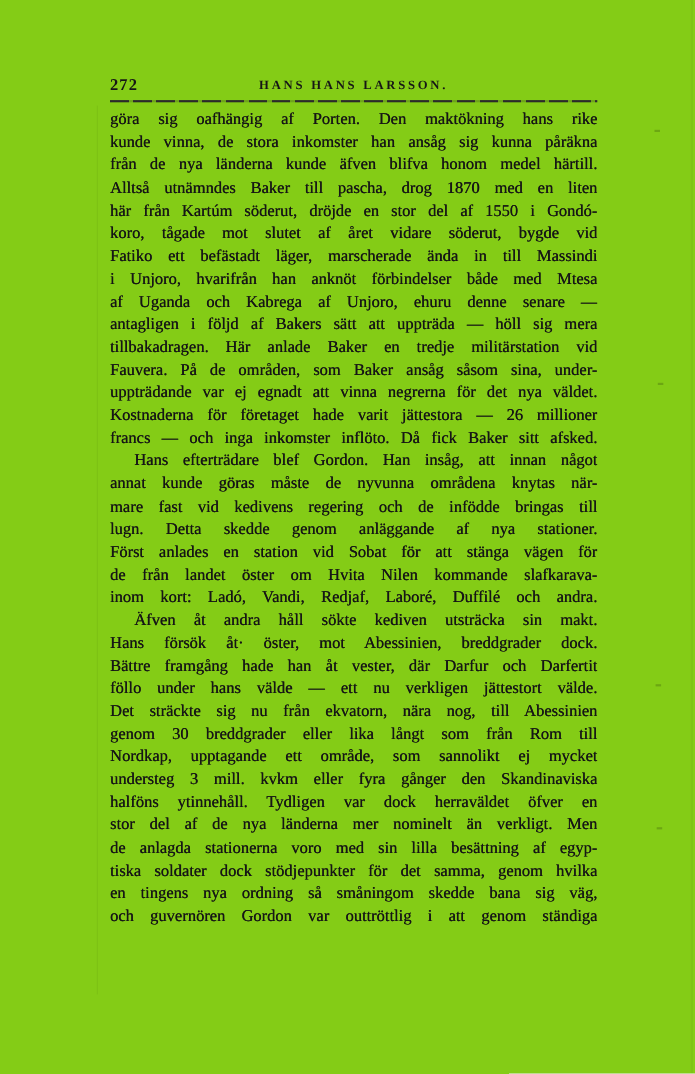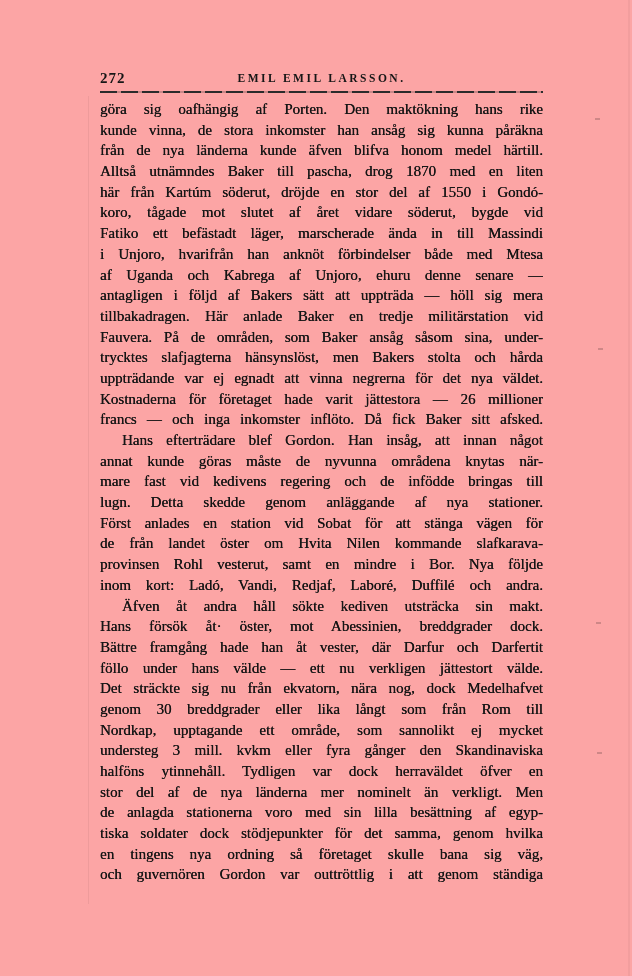--- a/index.html
+++ b/index.html
@@ -4,21 +4,21 @@
 <style>
   html, body {
     margin: 0;
     padding: 0;
     background: #e8e8e8;
   }
   .sheet {
     position: relative;
     width: 632px;
     height: 976px;
-    background: #fca5a5;
+    background: #84cc16;
     overflow: hidden;
     font-family: "Liberation Serif", "DejaVu Serif", serif;
     color: #161616;
   }
   .content {
     position: absolute;
     left: 100px;
     top: 70px;
     width: 443px;
   }
@@ -80,66 +80,64 @@
   .artifact-dash.d3 { left: 596px; top: 622px; }
   .artifact-dash.d4 { left: 597px; top: 752px; }
 </style>
 </head>
 <body>
 
 <div class="sheet">
   <div class="content">
     <div class="page-header">
       <span class="page-number">272</span>
-      <span class="running-head">EMIL EMIL LARSSON.</span>
+      <span class="running-head">HANS HANS LARSSON.</span>
     </div>
     <div class="header-rule"></div>
     <div class="body-text">
         <div class="para">
           <div class="line">göra sig oafhängig af Porten.  Den maktökning hans rike</div>
           <div class="line">kunde vinna, de stora inkomster han ansåg sig kunna påräkna</div>
           <div class="line">från de nya länderna kunde äfven blifva honom medel härtill.</div>
           <div class="line">Alltså utnämndes Baker till pascha, drog 1870 med en liten</div>
           <div class="line">här från Kartúm söderut, dröjde en stor del af 1550 i Gondó-</div>
           <div class="line">koro, tågade mot slutet af året vidare söderut, bygde vid</div>
           <div class="line">Fatiko ett befästadt läger, marscherade ända in till Massindi</div>
           <div class="line">i Unjoro, hvarifrån han anknöt förbindelser både med Mtesa</div>
           <div class="line">af Uganda och Kabrega af Unjoro, ehuru denne senare —</div>
           <div class="line">antagligen i följd af Bakers sätt att uppträda — höll sig mera</div>
           <div class="line">tillbakadragen.  Här anlade Baker en tredje militärstation vid</div>
           <div class="line">Fauvera.  På de områden, som Baker ansåg såsom sina, under-</div>
-          <div class="line">trycktes slafjagterna hänsynslöst, men Bakers stolta och hårda</div>
           <div class="line">uppträdande var ej egnadt att vinna negrerna för det nya väldet.</div>
           <div class="line">Kostnaderna för företaget hade varit jättestora — 26 millioner</div>
           <div class="line">francs — och inga inkomster inflöto.  Då fick Baker sitt afsked.</div>
         </div>
         <div class="para">
           <div class="line indent">Hans efterträdare blef Gordon.  Han insåg, att innan något</div>
           <div class="line">annat kunde göras måste de nyvunna områdena knytas när-</div>
           <div class="line">mare fast vid kedivens regering och de infödde bringas till</div>
           <div class="line">lugn.  Detta skedde genom anläggande af nya stationer.</div>
           <div class="line">Först anlades en station vid Sobat för att stänga vägen för</div>
           <div class="line">de från landet öster om Hvita Nilen kommande slafkarava-</div>
-          <div class="line">provinsen Rohl vesterut, samt en mindre i Bor.  Nya följde</div>
           <div class="line">inom kort: Ladó, Vandi, Redjaf, Laboré, Duffilé och andra.</div>
         </div>
         <div class="para">
           <div class="line indent">Äfven åt andra håll sökte kediven utsträcka sin makt.</div>
           <div class="line">Hans försök åt· öster, mot Abessinien, breddgrader dock.</div>
           <div class="line">Bättre framgång hade han åt vester, där Darfur och Darfertit</div>
           <div class="line">föllo under hans välde — ett nu verkligen jättestort välde.</div>
-          <div class="line">Det sträckte sig nu från ekvatorn, nära nog, dock Medelhafvet</div>
+          <div class="line">Det sträckte sig nu från ekvatorn, nära nog, till Abessinien</div>
           <div class="line">genom 30 breddgrader eller lika långt som från Rom till</div>
           <div class="line">Nordkap, upptagande ett område, som sannolikt ej mycket</div>
           <div class="line">understeg 3 mill. kvkm eller fyra gånger den Skandinaviska</div>
           <div class="line">halföns ytinnehåll.  Tydligen var dock herraväldet öfver en</div>
           <div class="line">stor del af de nya länderna mer nominelt än verkligt.  Men</div>
           <div class="line">de anlagda stationerna voro med sin lilla besättning af egyp-</div>
           <div class="line">tiska soldater dock stödjepunkter för det samma, genom hvilka</div>
-          <div class="line">en tingens nya ordning så företaget skulle bana sig väg,</div>
+          <div class="line">en tingens nya ordning så småningom skedde bana sig väg,</div>
           <div class="line">och guvernören Gordon var outtröttlig i att genom ständiga</div>
         </div>
       </div>
   </div>
 
   <div class="artifact artifact-left-line"></div>
   <div class="artifact artifact-right-line"></div>
   <div class="artifact artifact-dash d1"></div>
   <div class="artifact artifact-dash d2"></div>
   <div class="artifact artifact-dash d3"></div>

